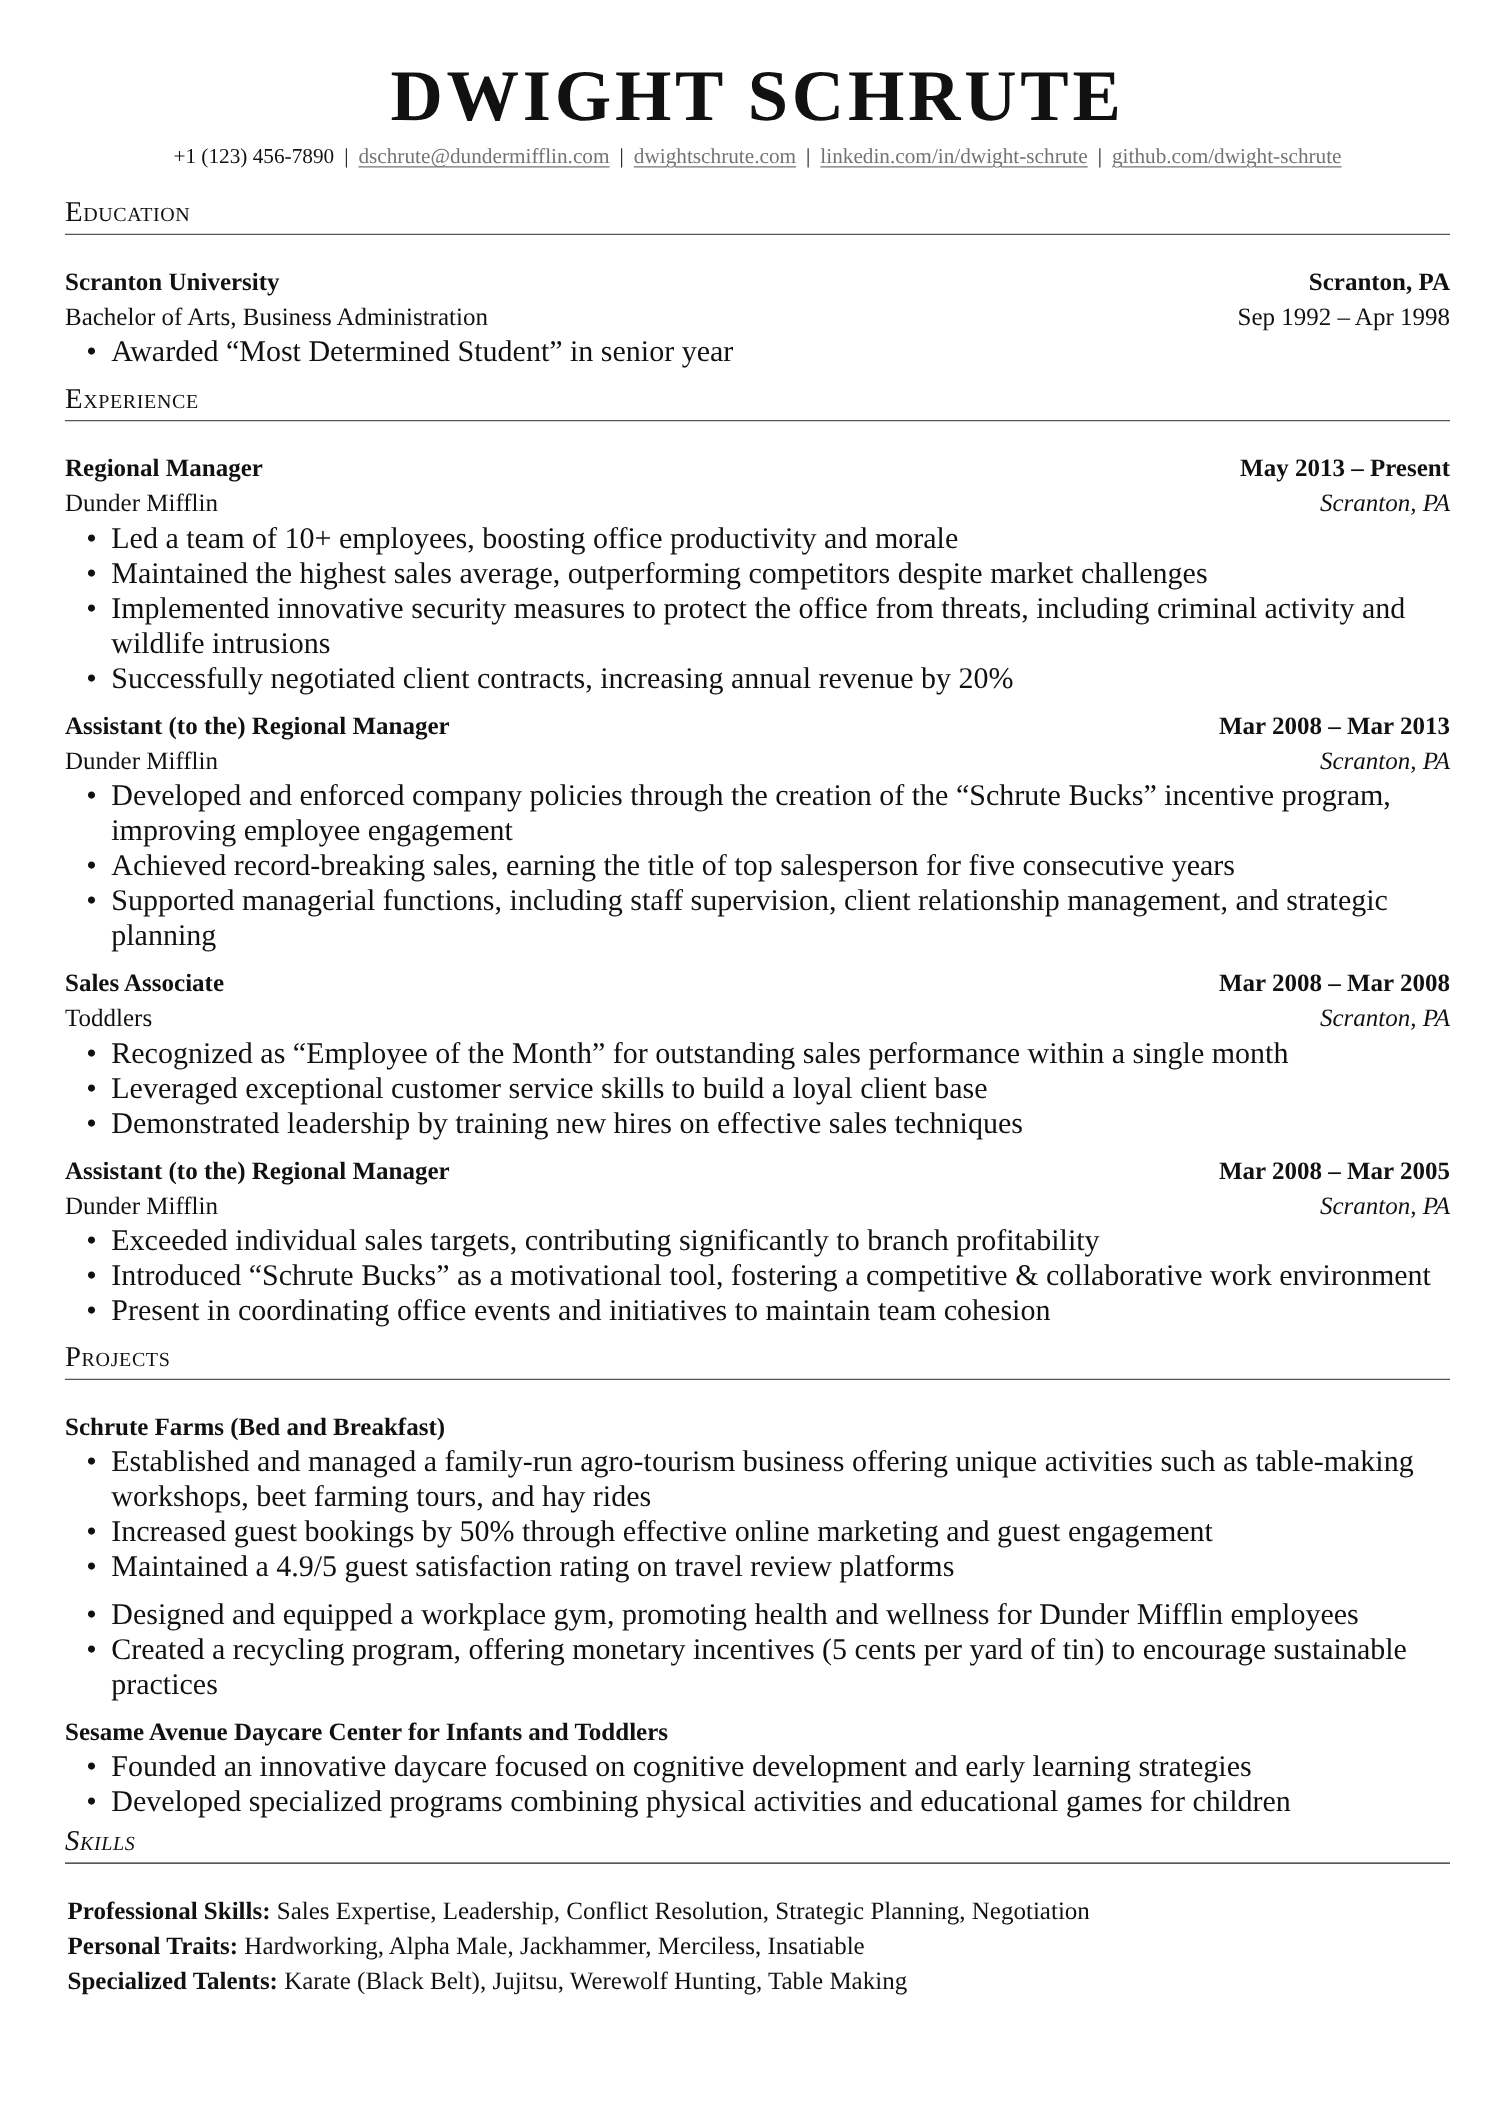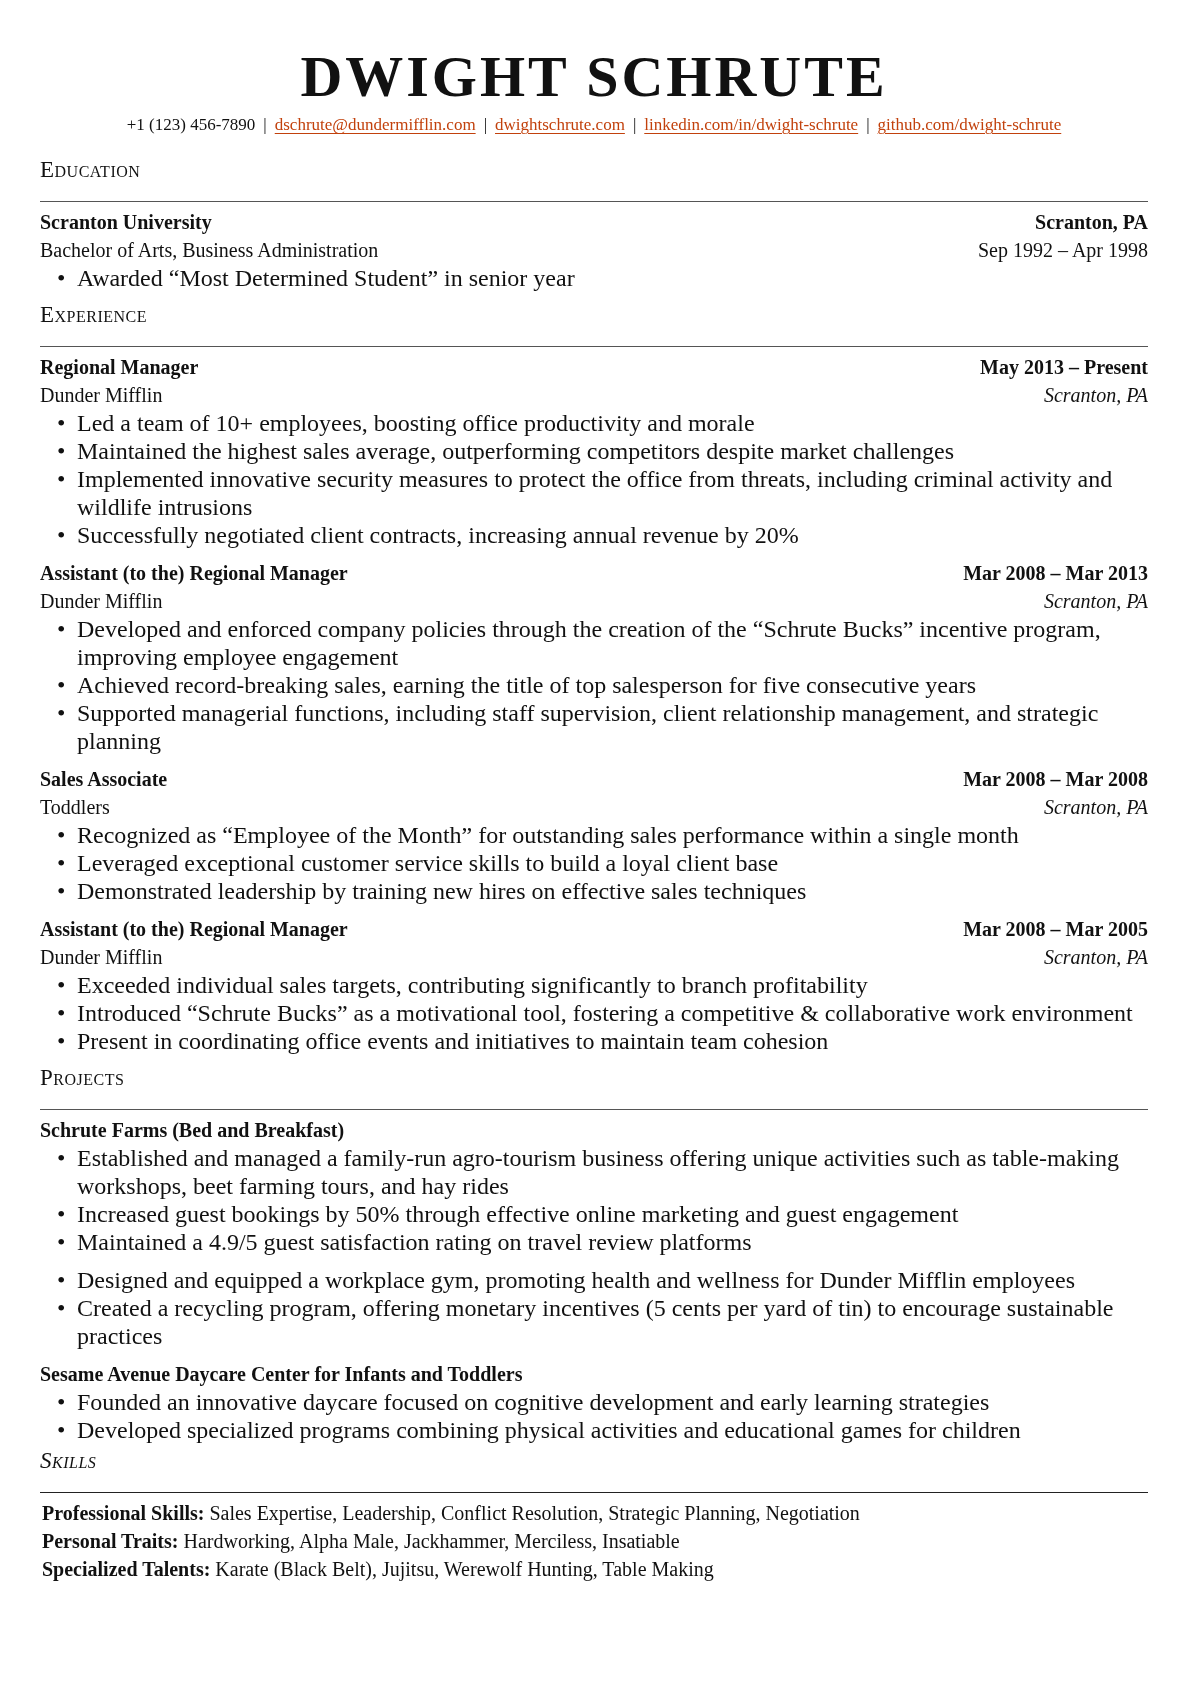--- a/index.html
+++ b/index.html
@@ -10,21 +10,21 @@
     body {
       width: 1191px;
       height: 1684px;
       position: relative;
       font-family: "DejaVu Serif", "Liberation Serif", serif;
       color: #111111;
       overflow: hidden;
     }
     .page {
       position: absolute;
-      left: 40px;
+      left: 52px;
       top: 0;
       width: 1108px;
     }
     .name {
       text-align: center;
       font-family: "Liberation Serif", "DejaVu Serif", serif;
       font-weight: bold;
       font-size: 58px;
       letter-spacing: 3px;
       margin-top: 46px;
@@ -33,36 +33,36 @@
     }
     .contact {
       text-align: center;
       font-family: "Liberation Serif", serif;
       font-size: 17px;
       margin-top: 6px;
       line-height: 22px;
       white-space: nowrap;
     }
     .contact a {
-      color: #c2410c;
+      color: #737373;
       text-decoration: underline;
       text-underline-offset: 3px;
     }
     .contact .sep {
       margin: 0 8px;
     }
     .section-title {
       font-family: "Liberation Serif", serif;
       font-size: 23px;
       font-variant: small-caps;
       letter-spacing: 0.5px;
       line-height: 26px;
-      padding-bottom: 18px;
+      padding-bottom: 4px;
       border-bottom: 1.5px solid #555;
-      margin-bottom: 6px;
+      margin-bottom: 24px;
     }
     .row {
       display: flex;
       justify-content: space-between;
       font-family: "Liberation Serif", serif;
       font-size: 20px;
       line-height: 28px;
       gap: 20px;
     }
     .bold { font-weight: bold; }

